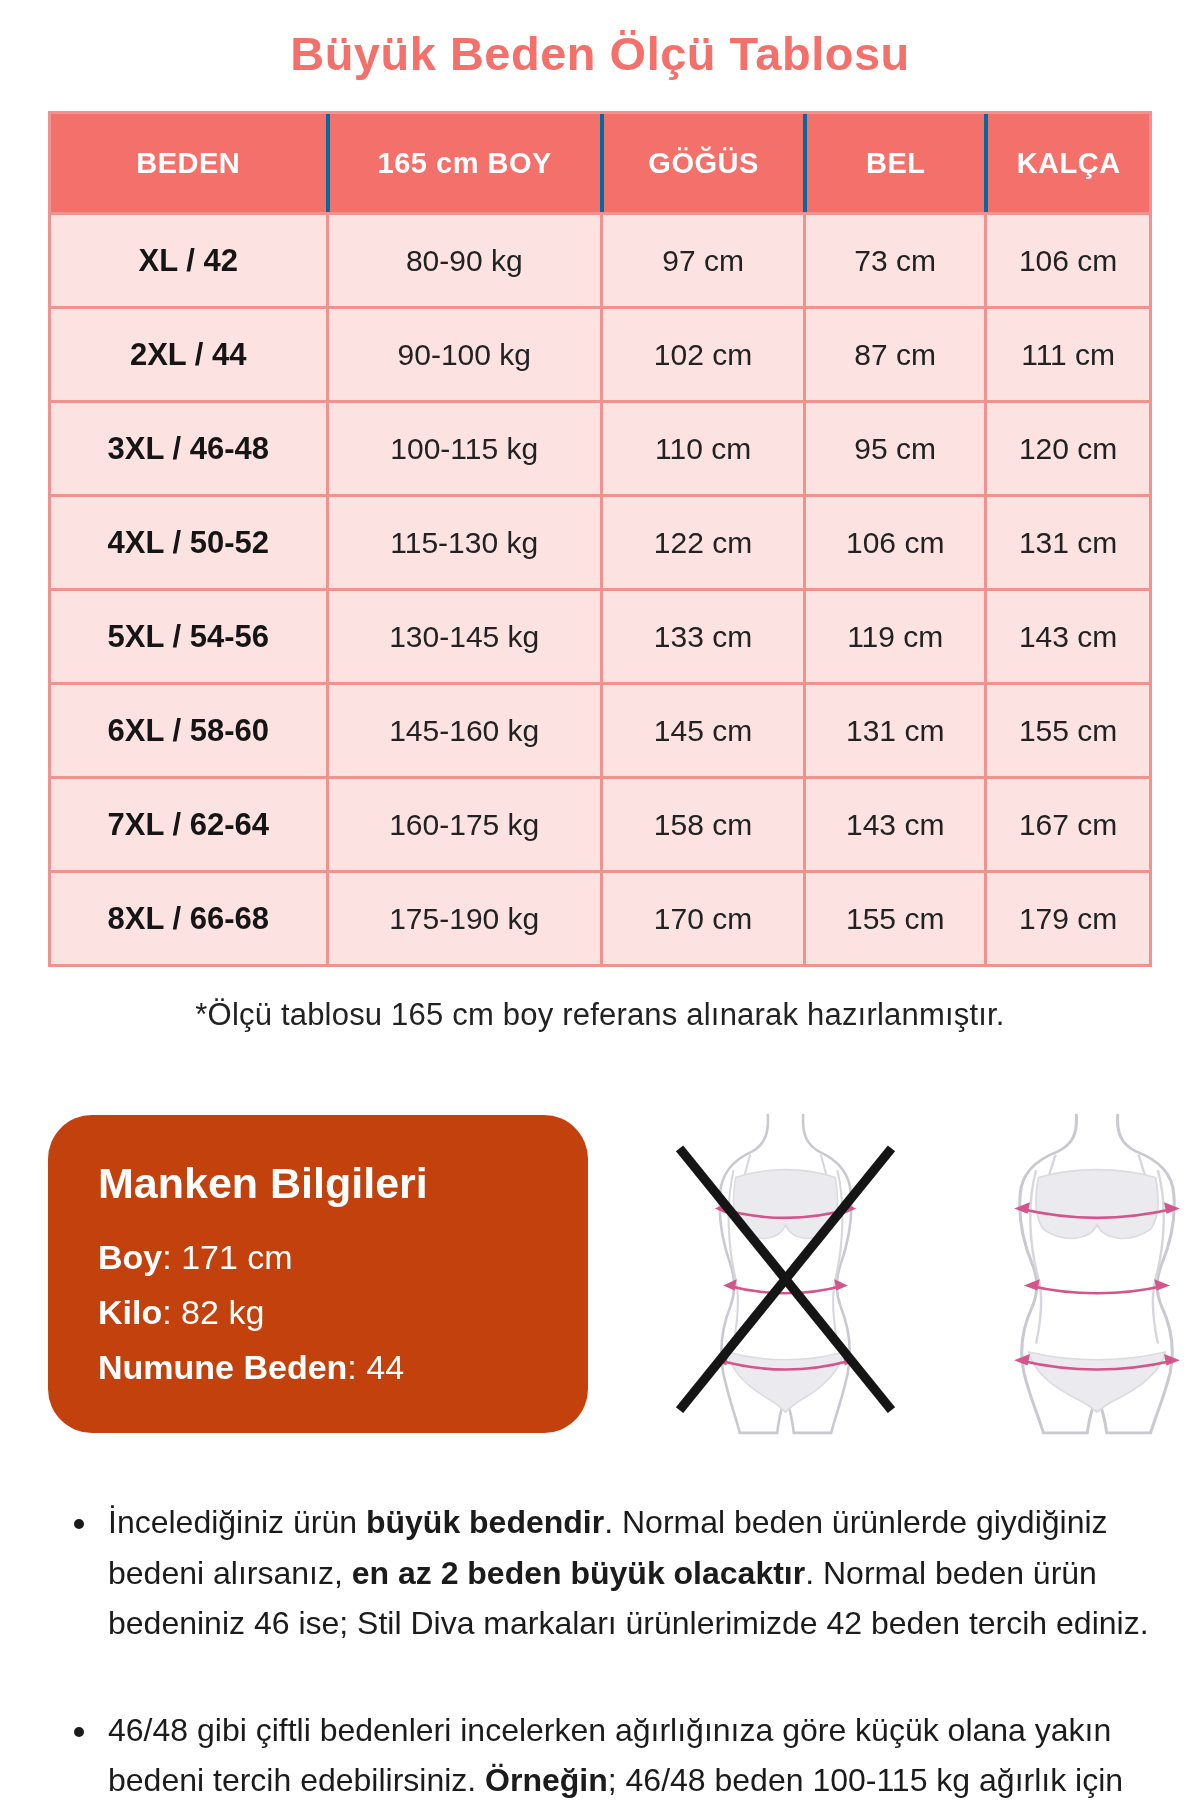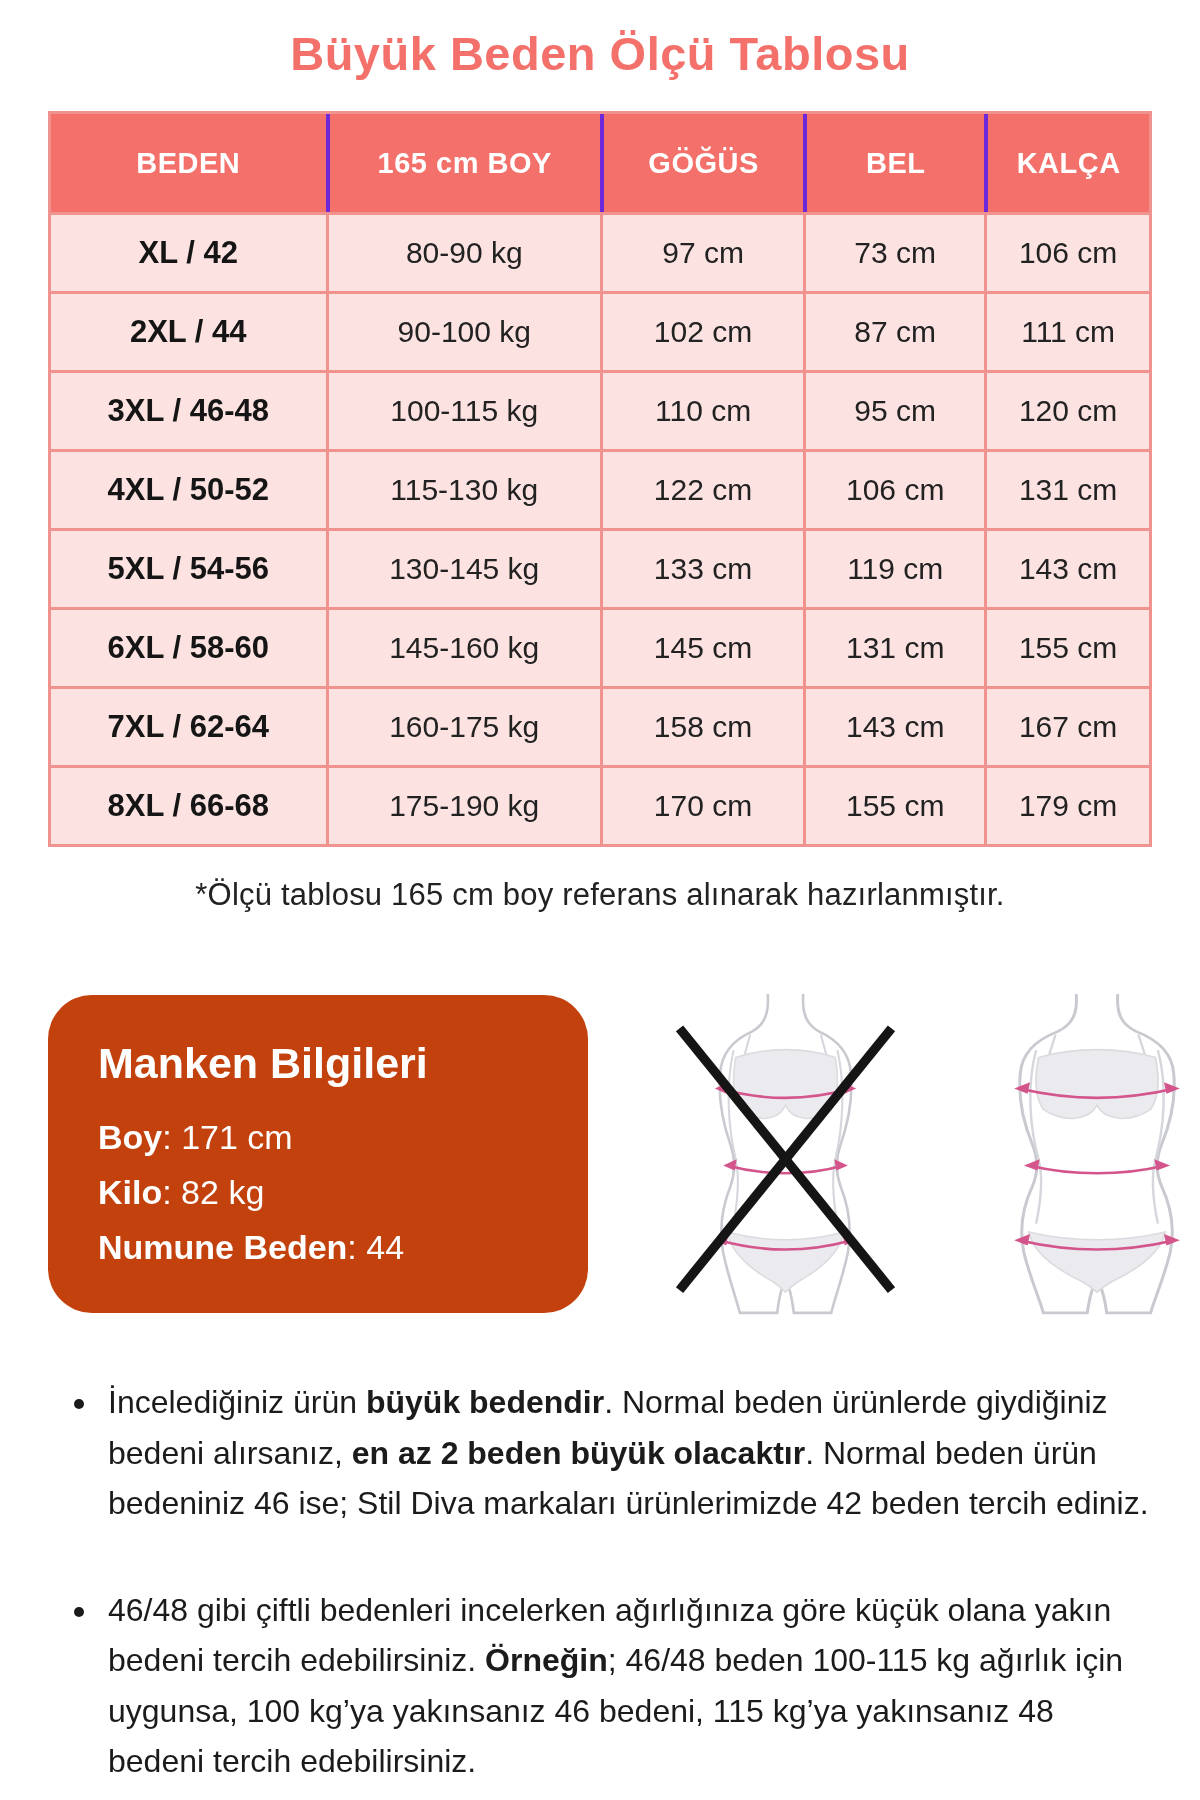--- a/index.html
+++ b/index.html
@@ -23,30 +23,30 @@
     border: 3px solid #F0938E;
     background: #8b5cf6;
     table-layout: fixed;
   }
   table.size-table th {
     background: #F4716B;
     color: #ffffff;
     font-size: 29px;
     font-weight: 700;
     height: 98px;
-    border-left: 4px solid #6d28d9;
+    border-left: 4px solid #0369a1;
     letter-spacing: 0.5px;
   }
   table.size-table th:first-child { border-left: none; }
   table.size-table td {
     background: #FCE3E2;
     color: #222222;
     text-align: center;
     font-size: 30px;
-    height: 79px;
+    height: 94px;
     border-top: 3px solid #F0938E;
     border-left: 3px solid #F0938E;
   }
   table.size-table td:first-child { border-left: none; font-weight: 700; font-size: 31px; color: #151515; }
   col.c1, col.c2 { width: 25%; }
   col.c3 { width: 18.5%; }
   col.c4 { width: 16.5%; }
   col.c5 { width: 15%; }
 
   .footnote {

